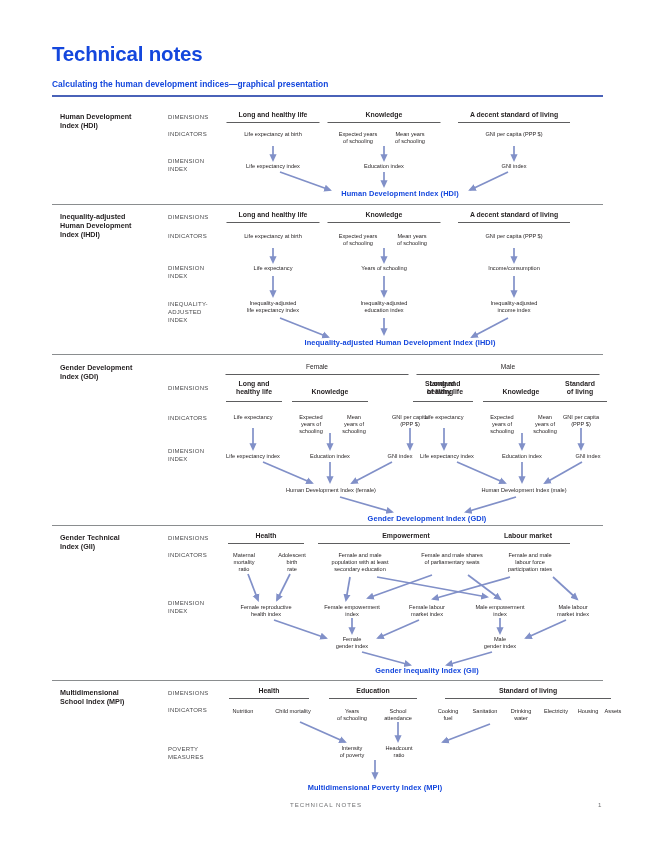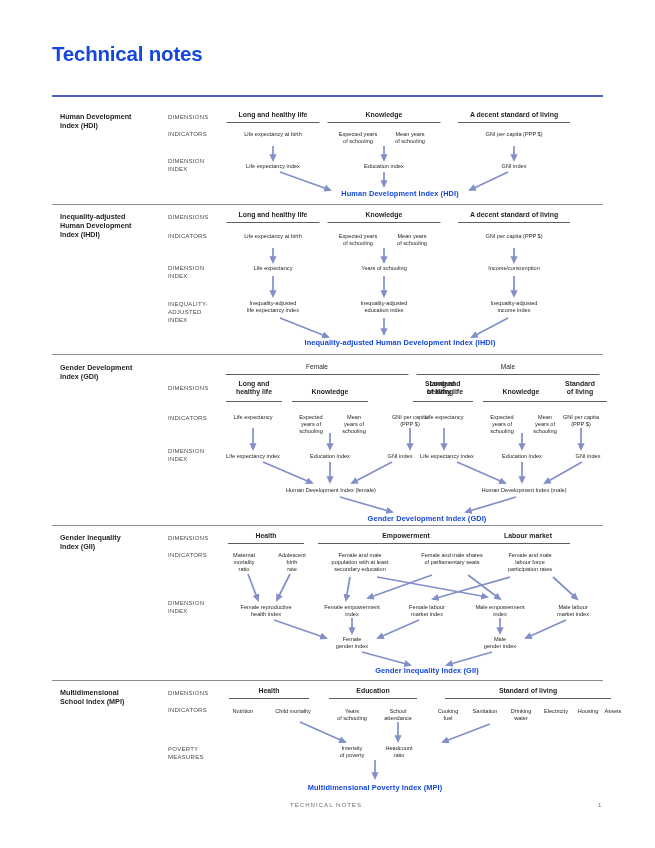--- a/index.html
+++ b/index.html
@@ -67,20 +67,21 @@
   .foot-r{
     position:absolute;left:598px;top:801px;font-size:6.1px;color:#6f7072;
   }
 </style>
 </head>
 <body>
 
 <div class="page">
 
   <div class="h1">Technical notes</div>
+  <div class="h2">Calculating the human development indices—graphical presentation</div>
   <div class="hrule-top"></div>
 
   <div class="section">
     <div class="fam" style="top:112px">Human Development
 Index (HDI)</div>
 
     <div class="rowlab" style="top:113px">DIMENSIONS</div>
     <div class="rowlab" style="top:130px">INDICATORS</div>
     <div class="rowlab" style="top:157px">DIMENSION
 INDEX</div>
@@ -211,21 +212,21 @@
 
     <div class="node" style="left:331px;top:487px">Human Development Index (female)</div>
     <div class="node" style="left:524px;top:487px">Human Development Index (male)</div>
 
     <div class="result" style="left:427px;top:514px">Gender Development Index (GDI)</div>
   </div>
 
   <div class="sect-rule" style="top:525px"></div>
 
   <div class="section">
-    <div class="fam" style="top:533px">Gender Inequality
+    <div class="fam" style="top:533px">Gender Technical
 Index (GII)</div>
 
     <div class="rowlab" style="top:534px">DIMENSIONS</div>
     <div class="rowlab" style="top:551px">INDICATORS</div>
     <div class="rowlab" style="top:599px">DIMENSION
 INDEX</div>
 
     <div class="dim" style="left:266px;top:532px">Health</div>
     <div class="uline" style="left:266px;top:543px;width:76px"></div>
     <div class="dim" style="left:406px;top:532px">Empowerment</div>

